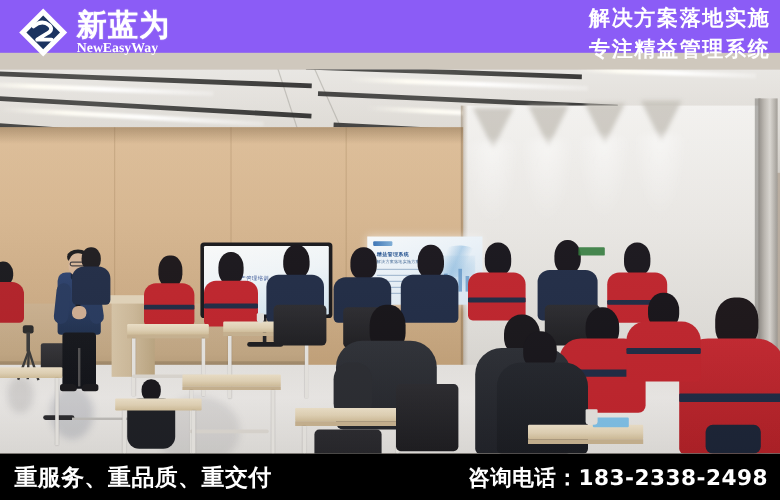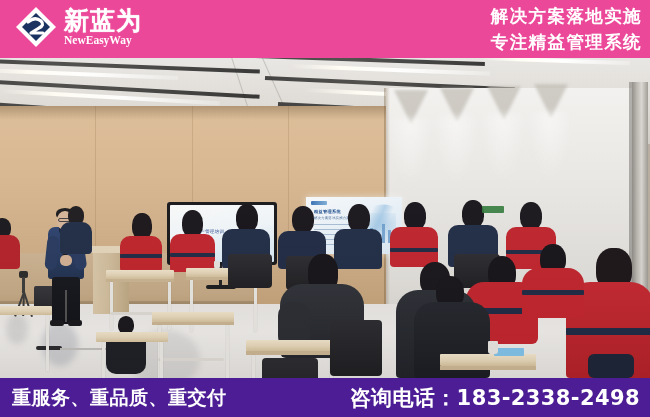--- a/index.html
+++ b/index.html
@@ -12,22 +12,22 @@
   #page {
     position: relative;
     width: 650px; height: 417px;
     overflow: hidden;
     background: #cfc8bd;
   }
 
   
   .banner-top {
     position: absolute; left: 0; top: 0;
-    width: 650px; height: 58px;
-    background: #ec4899;
+    width: 650px; height: 44px;
+    background: #8b5cf6;
     z-index: 40;
     display: flex; align-items: center;
   }
   .logo-wrap {
     position: absolute; left: 14px; top: 5px;
     display: flex; align-items: center; gap: 6px;
   }
   .logo-mark {
     width: 44px; height: 44px;
     position: relative;
@@ -52,32 +52,32 @@
     color: #ffffff; font-size: 17.5px; font-weight: bold;
     line-height: 26px; letter-spacing: 1.4px;
     font-family: "DejaVu Sans", sans-serif;
     white-space: nowrap;
   }
 
   
   .banner-bottom {
     position: absolute; left: 0; bottom: 0;
     width: 650px; height: 39px;
-    background: #4c1d95;
+    background: #000000;
     z-index: 40;
   }
   .bb-left {
     position: absolute; left: 12px; top: 50%; transform: translateY(-50%);
     color: #fff; font-size: 19px; font-weight: bold;
     letter-spacing: 0.5px; white-space: nowrap;
     font-family: "DejaVu Sans", sans-serif;
   }
   .bb-right {
     position: absolute; right: 10px; top: 50%; transform: translateY(-50%);
-    color: #fff; font-size: 21px; font-weight: bold;
+    color: #fff; font-size: 18px; font-weight: bold;
     letter-spacing: 0.4px; white-space: nowrap;
     font-family: "DejaVu Sans", sans-serif;
   }
 
   
   .photo {
     position: absolute; left: 0; top: 58px;
     width: 650px; height: 320px;
     overflow: hidden;
     background: #b9ada0;

